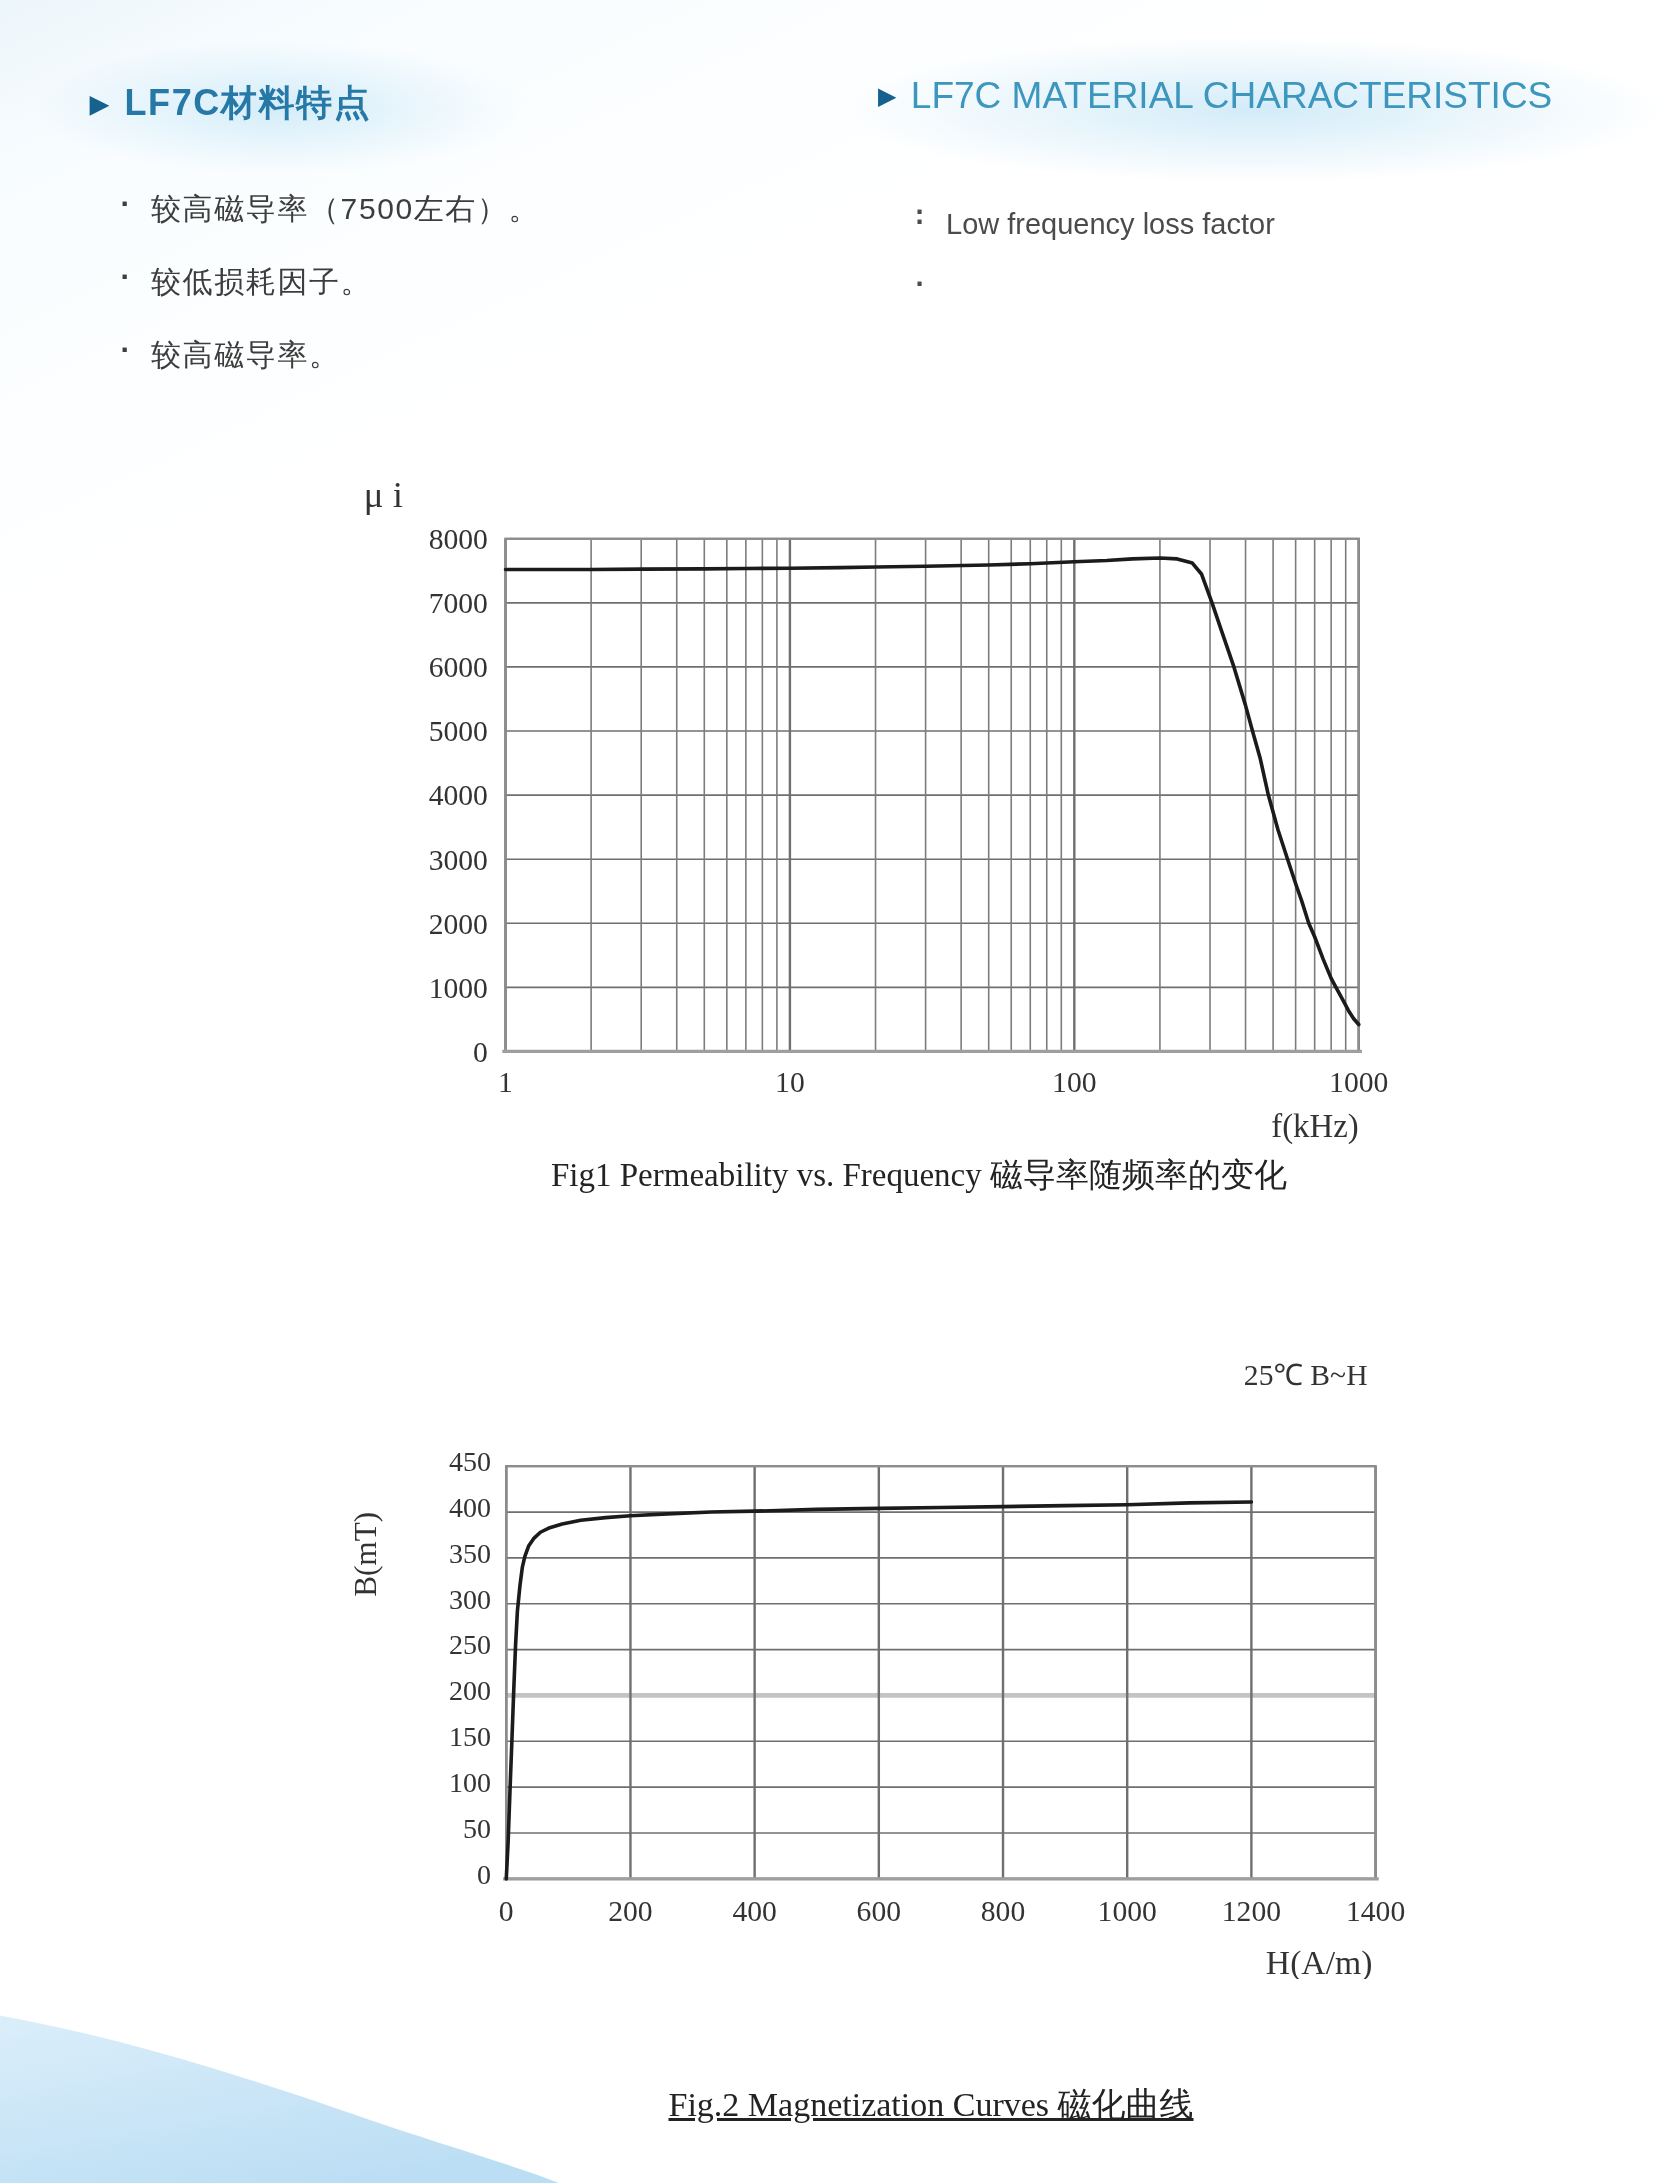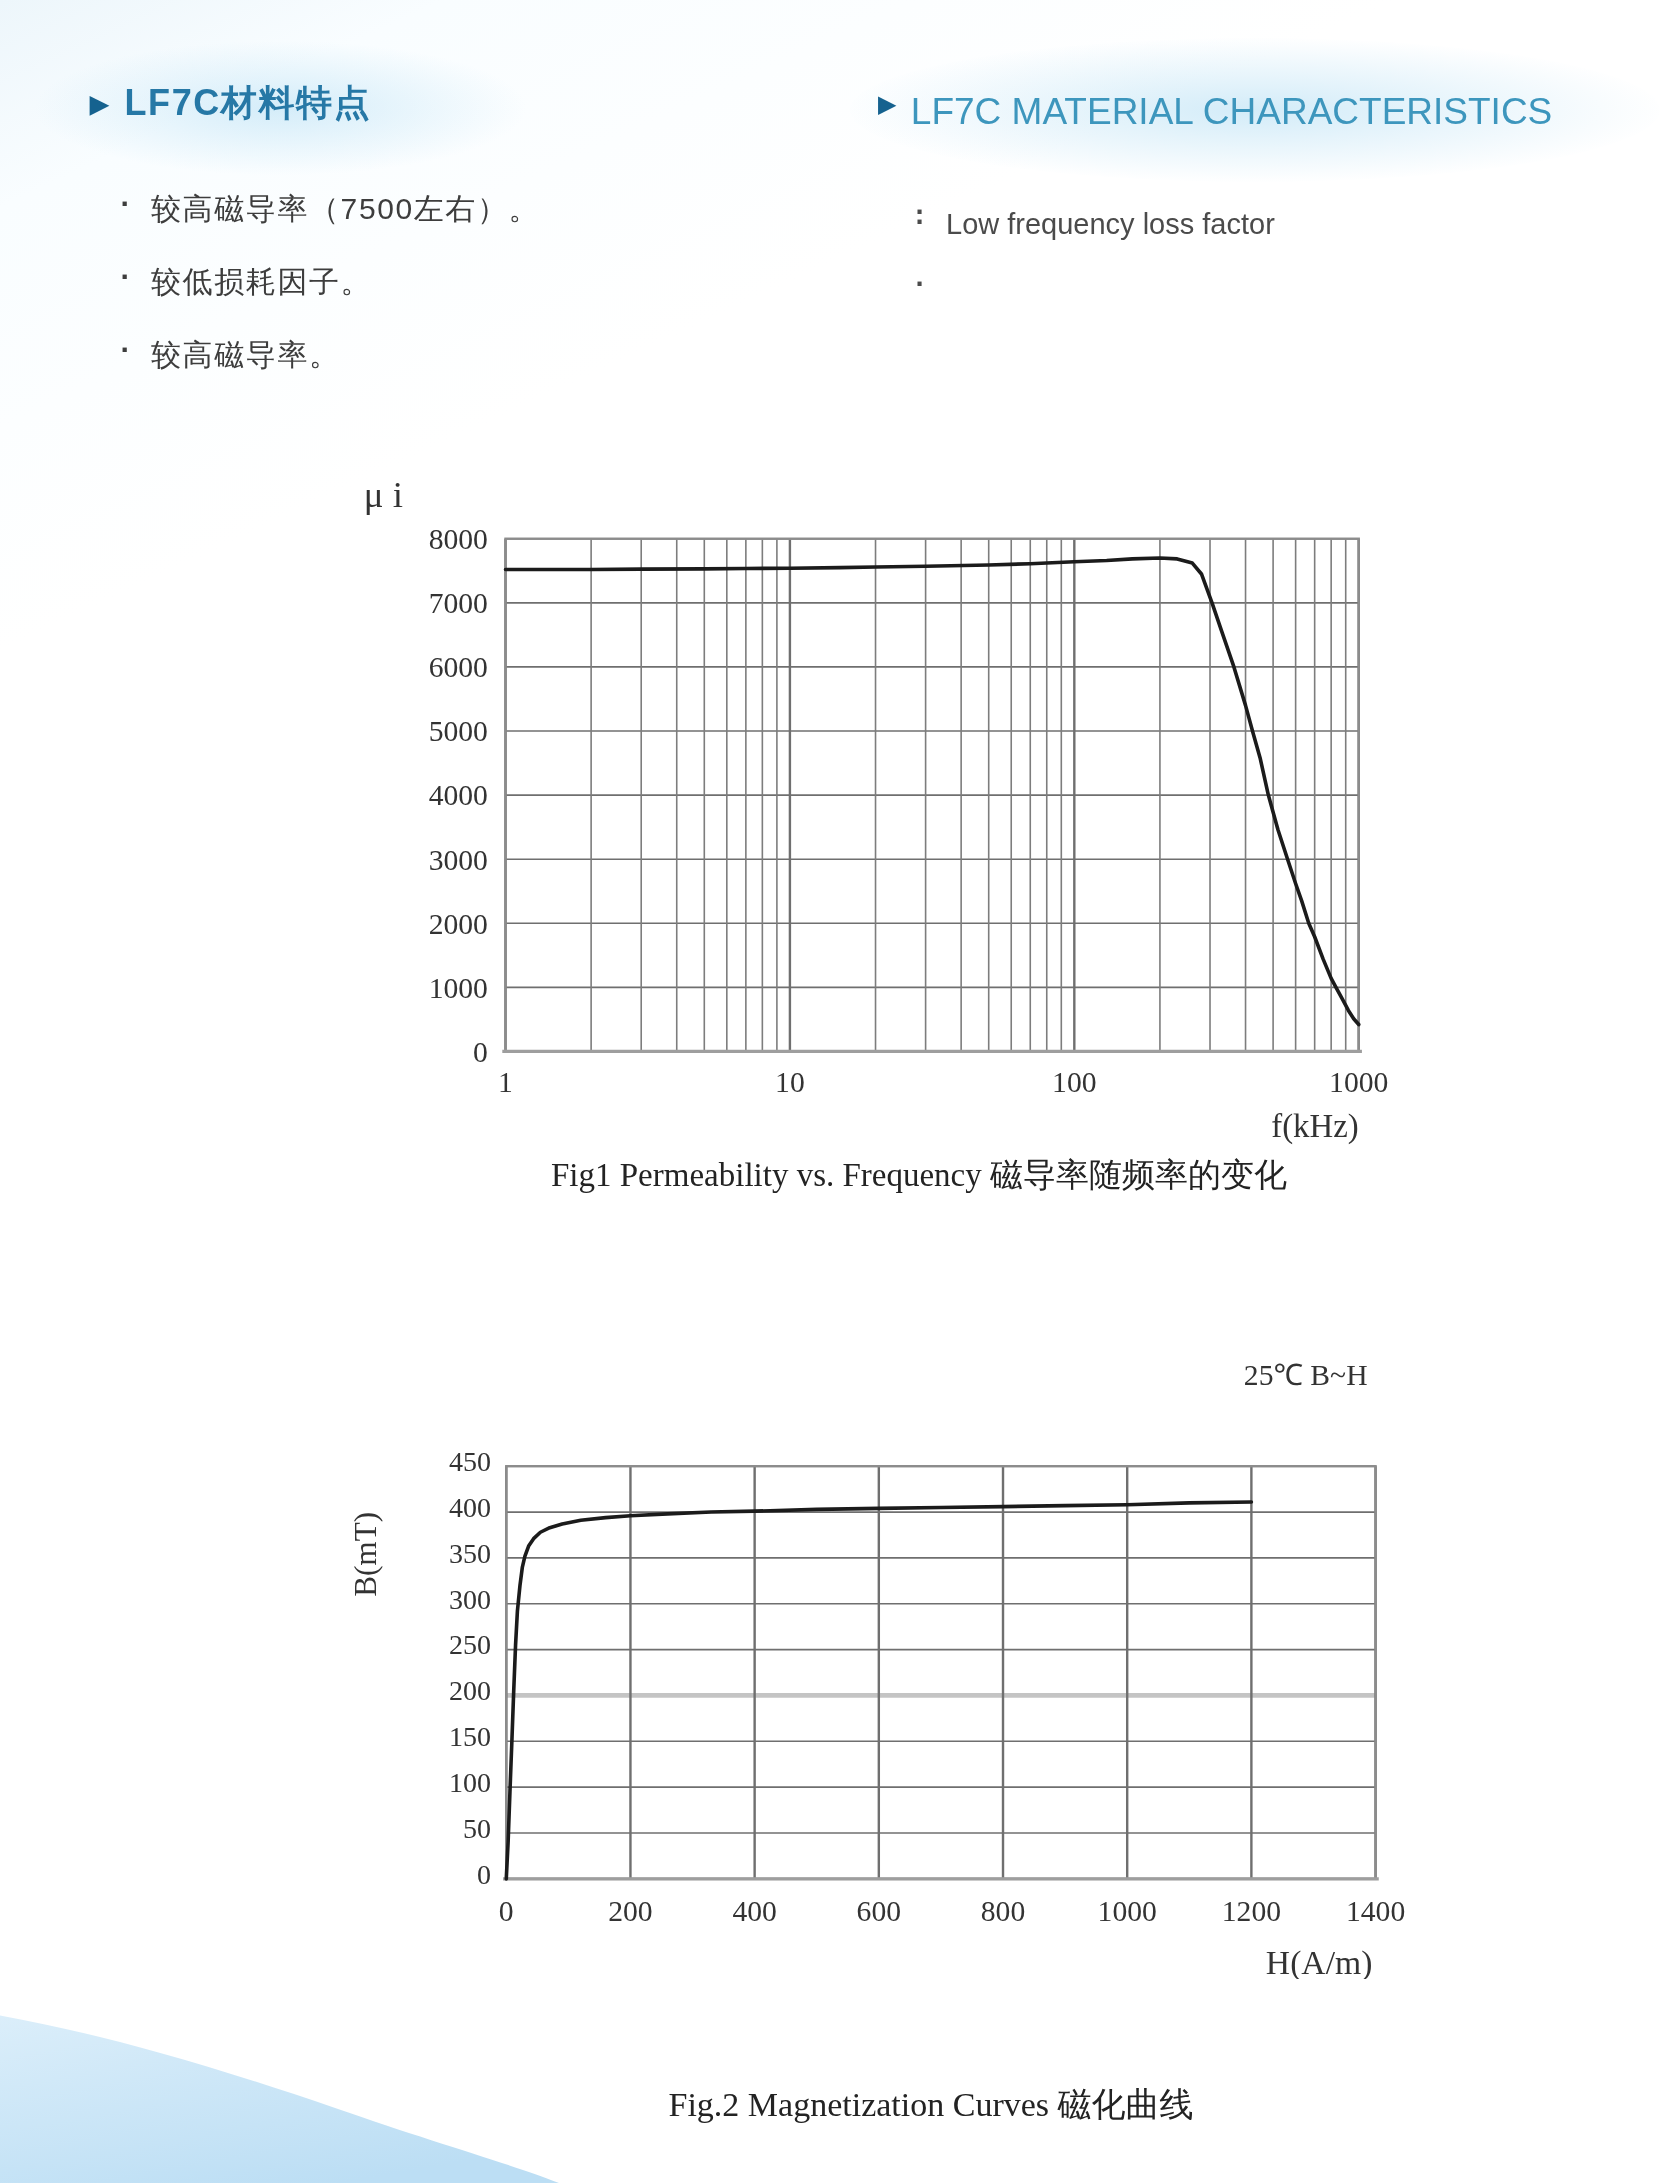--- a/index.html
+++ b/index.html
@@ -14,36 +14,36 @@
   .glow{position:absolute;border-radius:50%;pointer-events:none;}
   .glow.left{left:32px;top:40px;width:497px;height:136px;
     background:radial-gradient(ellipse at center,rgba(175,220,243,.50),rgba(175,220,243,0) 70%);}
   .glow.right{left:850px;top:38px;width:810px;height:144px;
     background:radial-gradient(ellipse at center,rgba(175,220,243,.55),rgba(175,220,243,0) 72%);}
   .hdr{position:absolute;display:flex;align-items:center;gap:14.4px;white-space:nowrap;}
   .hdr .tri{font-size:24px;line-height:1;}
   #hdr-left{left:90px;top:79px;font-size:36px;font-weight:600;letter-spacing:1.6px;}
   #hdr-left .txt{color:#2678a6;}
   #hdr-right{left:878px;top:75px;font-size:37px;font-weight:500;letter-spacing:0px;}
-  #hdr-right .txt{color:#3d96bd;margin-top:16px;}
+  #hdr-right .txt{color:#3d96bd;}
   .tri{color:#15628f;}
   .bullets{position:absolute;}
   #bullets-left{left:119px;top:189px;font-size:30px;}
   #bullets-left .bullet{margin-bottom:32px;letter-spacing:1.6px;color:#3d3d3d;}
   #bullets-right{left:914px;top:188px;font-size:29px;width:625px;}
   #bullets-right .bullet{margin-bottom:9.6px;line-height:1.8;color:#4b4b4b;}
   .bullet{position:relative;padding-left:32px;}
   .bullet .dot{position:absolute;left:1.6px;top:-1.6px;font-weight:bold;}
   .chart-svg{position:absolute;pointer-events:none;}
   #chart1-svg{left:281px;top:445px;}
   #chart2-svg{left:281px;top:1314px;}
   .caption{position:absolute;transform:translateX(-50%);
     font-family:"Liberation Serif",serif;color:#232323;white-space:nowrap;}
   #caption1{left:919px;top:1153px;font-size:33px;}
-  #caption2{left:931px;top:2082px;font-size:34px;}
+  #caption2{left:931px;top:2082px;font-size:34px;text-decoration:underline;}
   #wave{position:absolute;left:0;top:1988px;}
   svg text{font-family:"Liberation Serif",serif;fill:#333333;}
 </style>
 </head>
 <body>
 
 <div id="page">
 
   <div class="glow left"></div>
   <div class="glow right"></div>

